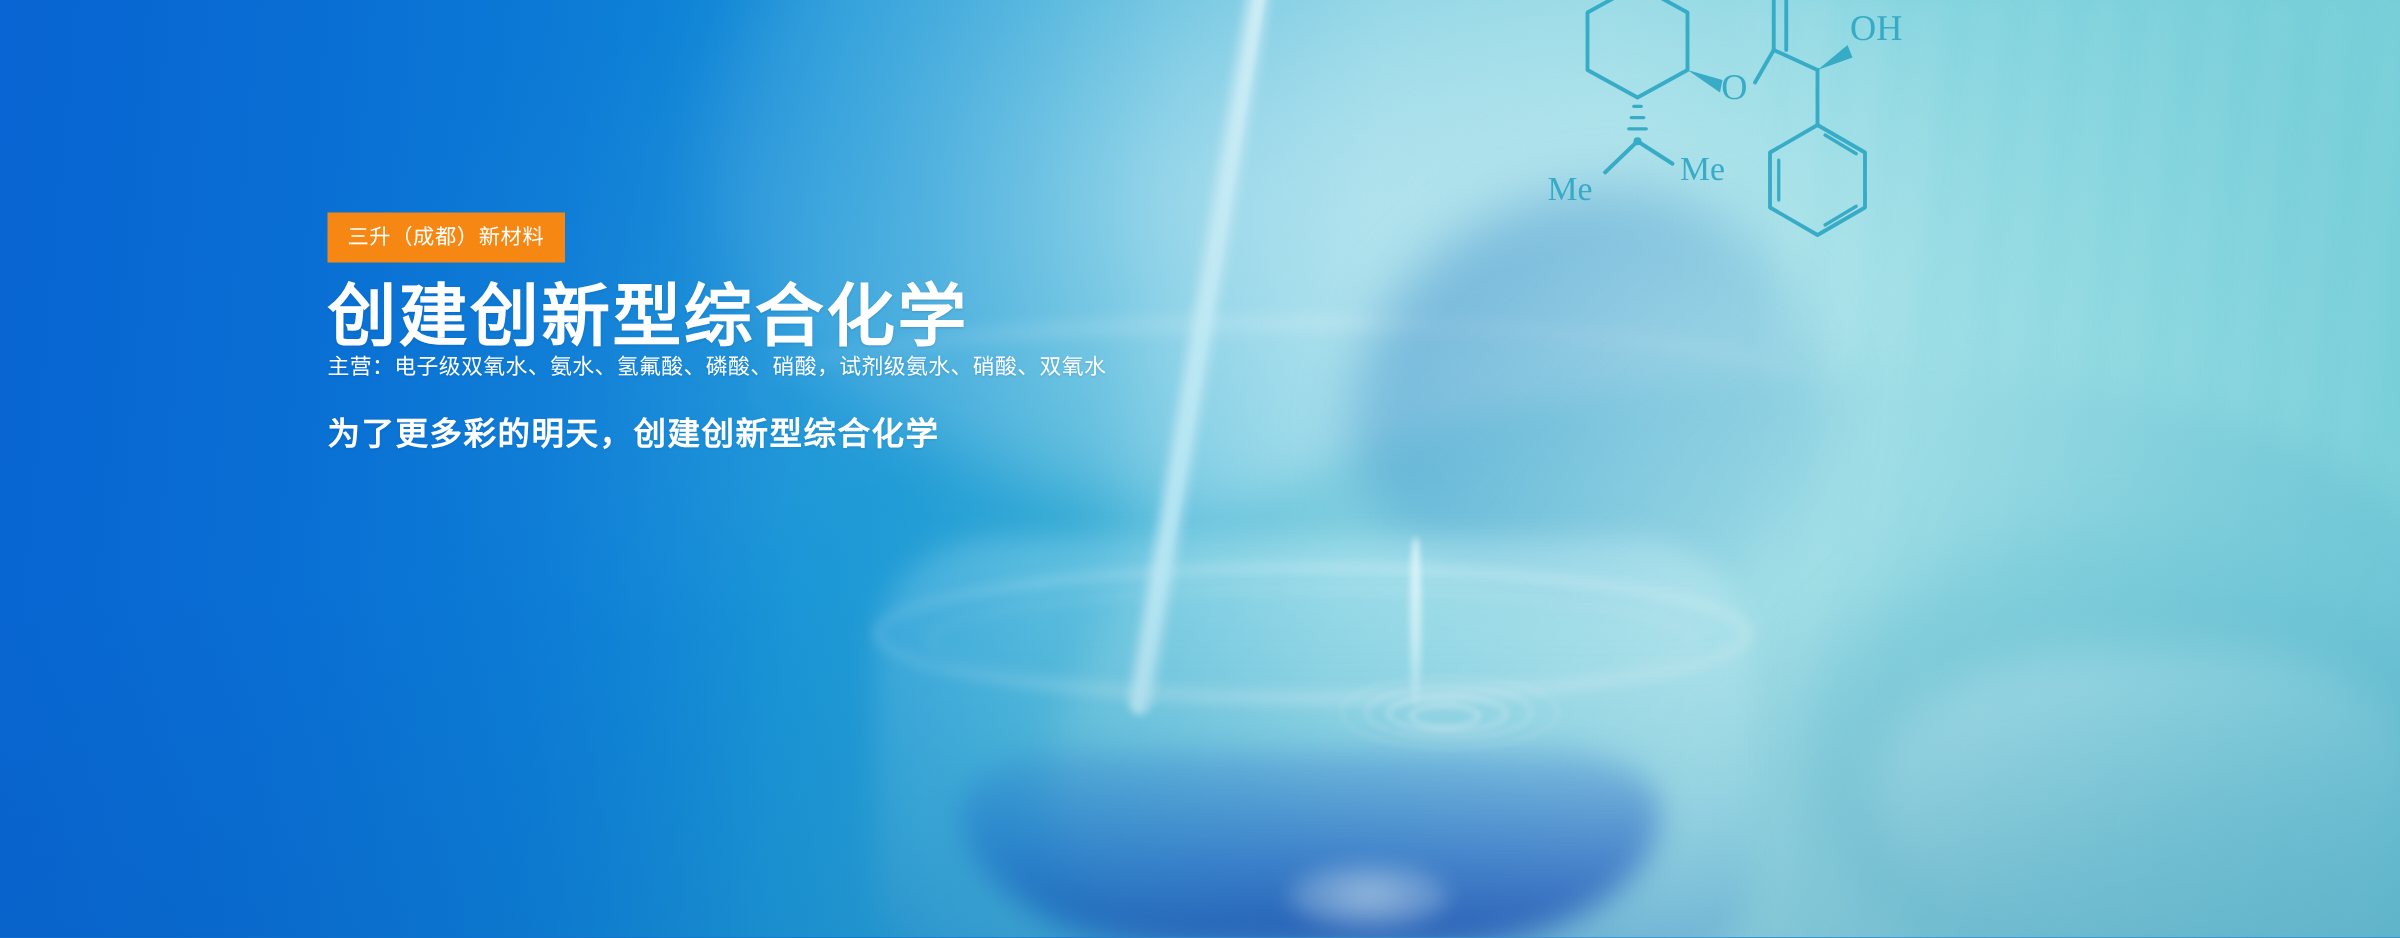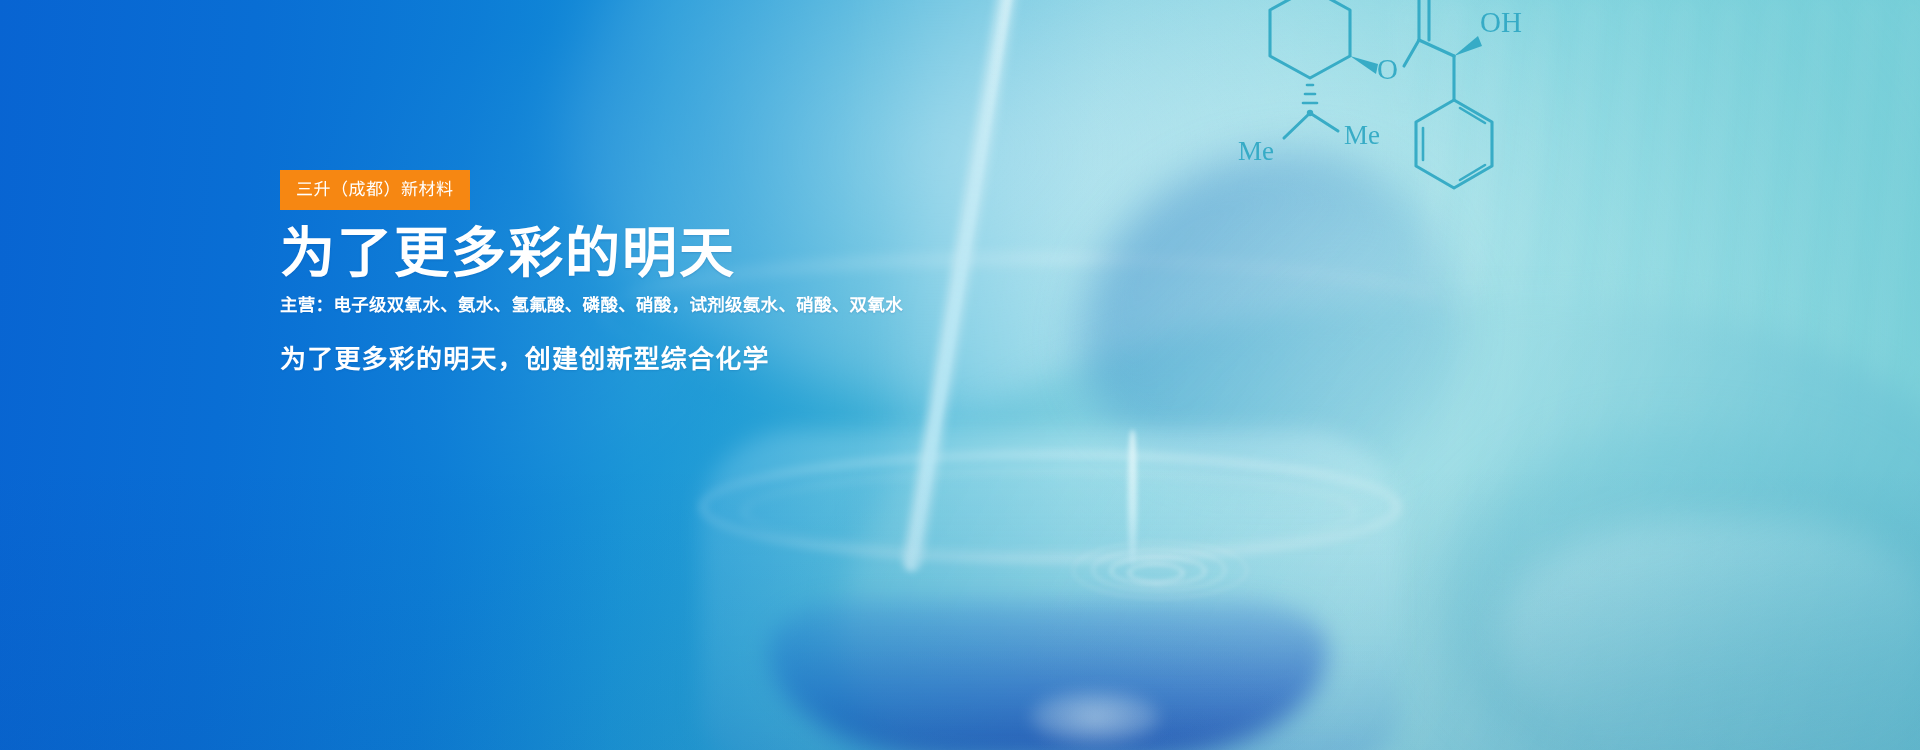--- a/index.html
+++ b/index.html
@@ -266,21 +266,21 @@
     top: -52px;
     width: 320px;
     height: 250px;
     opacity: 0.92;
   }
   .chem-structure svg { display: block; width: 100%; height: 100%; overflow: visible; }
 
   
   .copy {
     position: absolute;
-    left: 280px;
+    left: 262px;
     top: 170px;
     width: 820px;
   }
 
   .badge {
     display: inline-block;
     background: #f68712;
     color: #ffffff;
     font-size: 17px;
     line-height: 1;
@@ -294,24 +294,23 @@
     color: #ffffff;
     font-size: 55px;
     font-weight: bold;
     line-height: 1.06;
     letter-spacing: 2px;
     white-space: nowrap;
     text-shadow: 0 1px 2px rgba(6,70,150,0.22);
   }
 
   .subline {
-    margin-top: 12px;
     color: #ffffff;
     font-size: 17.5px;
-    font-weight: bold;
+    font-weight: normal;
     line-height: 1.3;
     letter-spacing: 0.3px;
     white-space: nowrap;
     text-shadow: 0 1px 2px rgba(6,70,150,0.20);
   }
 
   .tagline {
     margin-top: 26px;
     color: #ffffff;
     font-size: 26px;
@@ -401,18 +400,18 @@
       <g stroke-width="2.6">
         <line x1="201" y1="180" x2="201" y2="212"></line>
         <line x1="238" y1="160" x2="263" y2="175"></line>
         <line x1="238" y1="232" x2="263" y2="217"></line>
       </g>
     </svg>
   </div>
 
   <div class="copy">
     <div class="badge">三升（成都）新材料</div>
-    <h1 class="headline">为了更多彩的明天</h1>
+    <h1 class="headline">创建创新型综合化学</h1>
     <p class="subline">主营：电子级双氧水、氨水、氢氟酸、磷酸、硝酸，试剂级氨水、硝酸、双氧水</p>
     <p class="tagline">为了更多彩的明天，创建创新型综合化学</p>
   </div>
 
 </div>
 
 </body></html>

